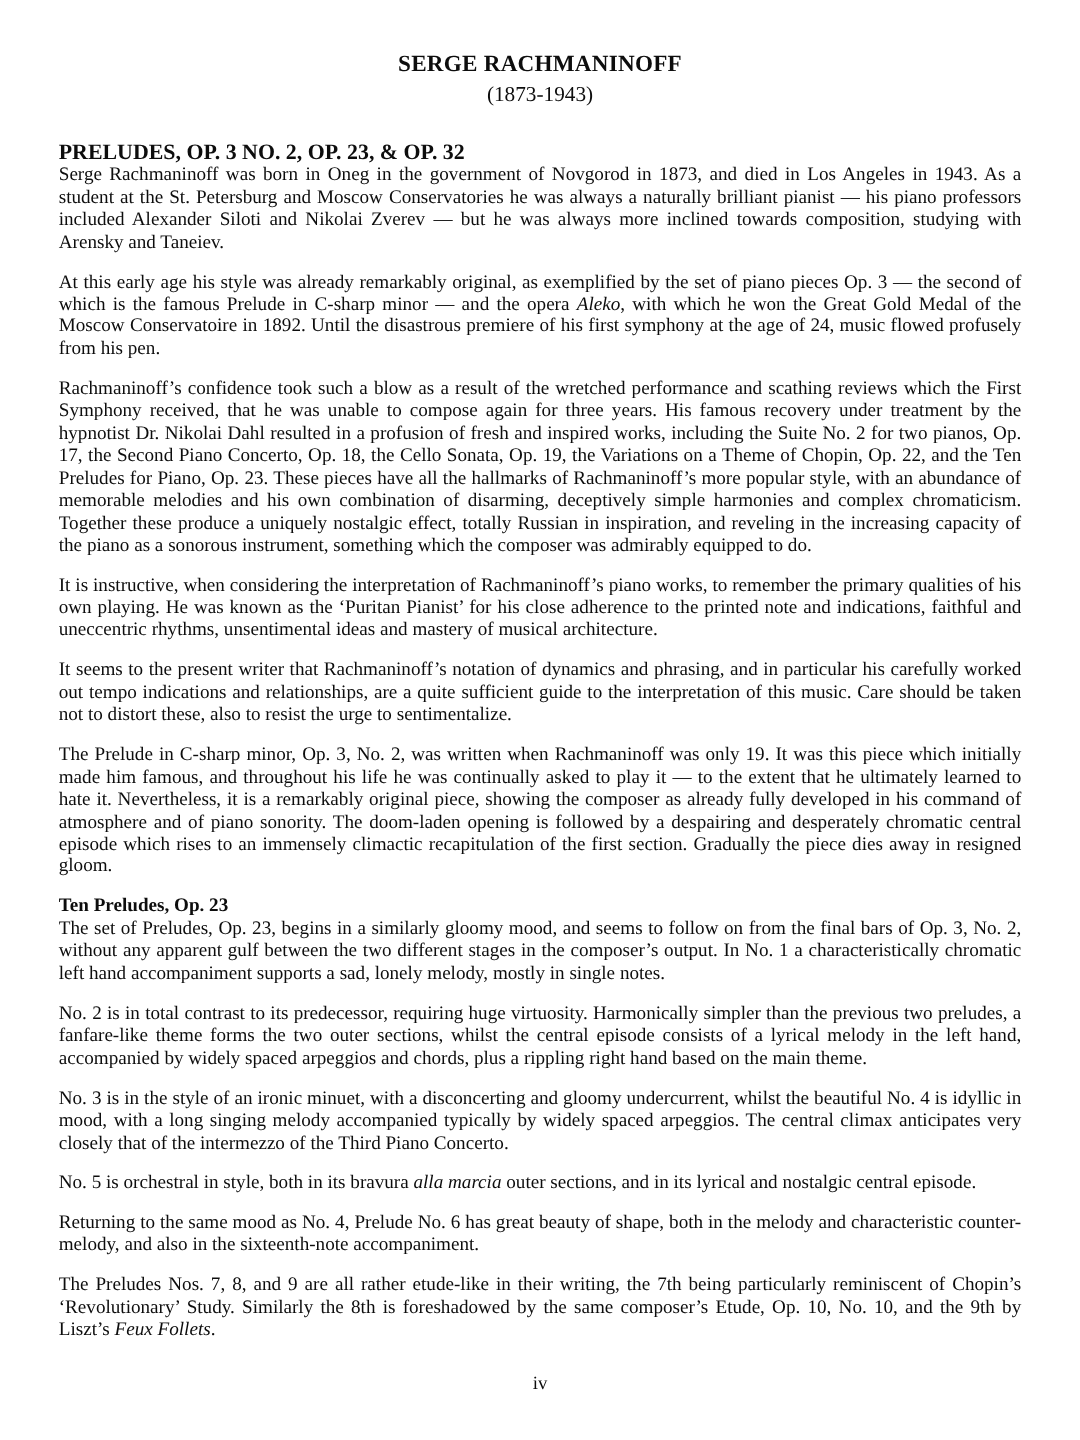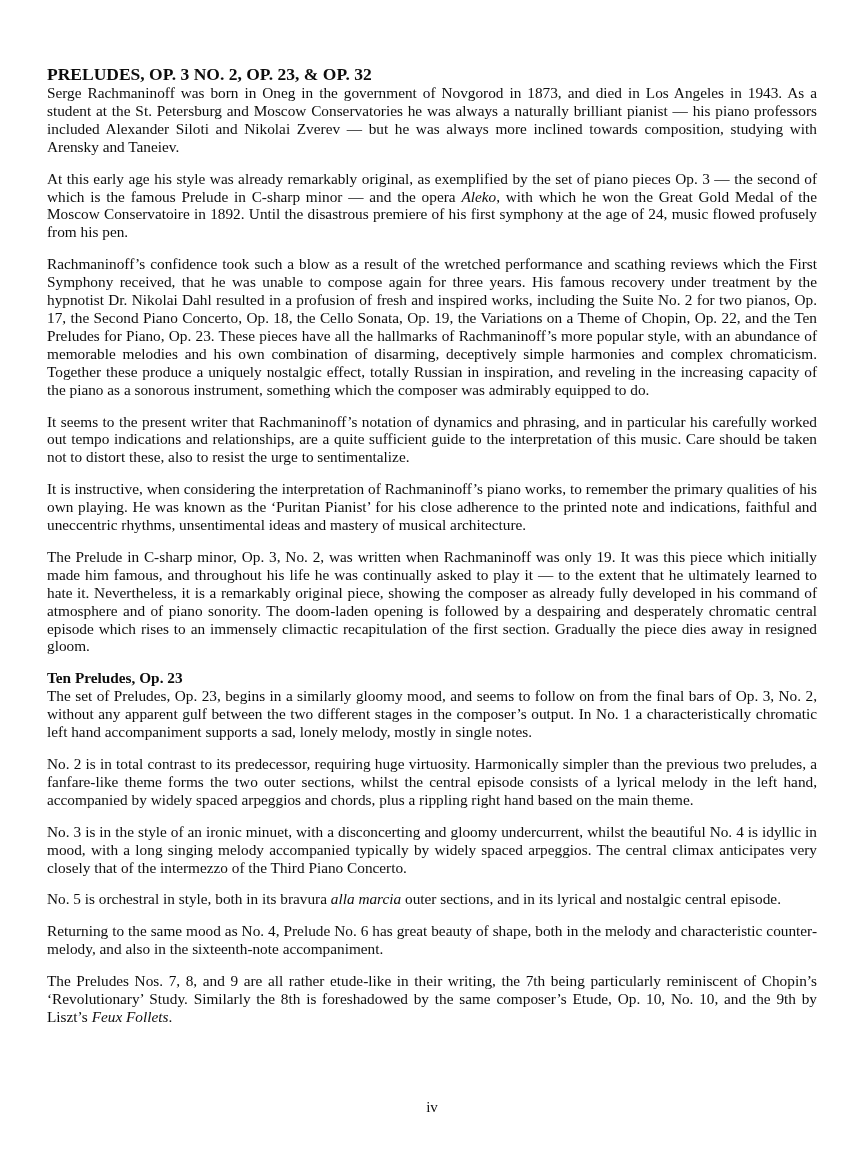--- a/index.html
+++ b/index.html
@@ -72,30 +72,32 @@
     line-height: 18px;
   }
   i { font-style: italic; }
 </style>
 </head>
 <body>
 
 <div class="page">
 
   <header class="composer">
+    <h1 class="composer-name">SERGE RACHMANINOFF</h1>
+    <div class="composer-dates">(1873-1943)</div>
   </header>
 
   <h2 class="section-heading">PRELUDES, OP. 3 NO. 2, OP. 23, &amp; OP. 32</h2>
 
   <div class="body-text">
     <p class="first-para"><span>Serge Rachmaninoff was born in Oneg in the government of Novgorod in 1873, and died in Los Angeles in 1943. As a student at the St. Petersburg and Moscow Conservatories he was always a naturally brilliant pianist — his piano professors included Alexander Siloti and Nikolai Zverev — but he was always more inclined towards composition, studying with Arensky and Taneiev.</span></p>
     <p><span>At this early age his style was already remarkably original, as exemplified by the set of piano pieces Op. 3 — the second of which is the famous Prelude in C-sharp minor — and the opera </span><i>Aleko</i><span>, with which he won the Great Gold Medal of the Moscow Conservatoire in 1892. Until the disastrous premiere of his first symphony at the age of 24, music flowed profusely from his pen.</span></p>
     <p><span>Rachmaninoff’s confidence took such a blow as a result of the wretched performance and scathing reviews which the First Symphony received, that he was unable to compose again for three years. His famous recovery under treatment by the hypnotist Dr. Nikolai Dahl resulted in a profusion of fresh and inspired works, including the Suite No. 2 for two pianos, Op. 17, the Second Piano Concerto, Op. 18, the Cello Sonata, Op. 19, the Variations on a Theme of Chopin, Op. 22, and the Ten Preludes for Piano, Op. 23. These pieces have all the hallmarks of Rachmaninoff’s more popular style, with an abundance of memorable melodies and his own combination of disarming, deceptively simple harmonies and complex chromaticism. Together these produce a uniquely nostalgic effect, totally Russian in inspiration, and reveling in the increasing capacity of the piano as a sonorous instrument, something which the composer was admirably equipped to do.</span></p>
+    <p><span>It is instructive, when considering the interpretation of Rachmaninoff’s piano works, to remember the primary qualities of his own playing. He was known as the ‘Puritan Pianist’ for his close adherence to the printed note and indications, faithful and uneccentric rhythms, unsentimental ideas and mastery of musical architecture.</span></p>
     <p><span>It seems to the present writer that Rachmaninoff’s notation of dynamics and phrasing, and in particular his carefully worked out tempo indications and relationships, are a quite sufficient guide to the interpretation of this music. Care should be taken not to distort these, also to resist the urge to sentimentalize.</span></p>
-    <p><span>It is instructive, when considering the interpretation of Rachmaninoff’s piano works, to remember the primary qualities of his own playing. He was known as the ‘Puritan Pianist’ for his close adherence to the printed note and indications, faithful and uneccentric rhythms, unsentimental ideas and mastery of musical architecture.</span></p>
 
     <p><span>The Prelude in C-sharp minor, Op. 3, No. 2, was written when Rachmaninoff was only 19. It was this piece which initially made him famous, and throughout his life he was continually asked to play it — to the extent that he ultimately learned to hate it. Nevertheless, it is a remarkably original piece, showing the composer as already fully developed in his command of atmosphere and of piano sonority. The doom-laden opening is followed by a despairing and desperately chromatic central episode which rises to an immensely climactic recapitulation of the first section. Gradually the piece dies away in resigned gloom.</span></p>
 
     <h3 class="sub-heading">Ten Preludes, Op. 23</h3>
     <p><span>The set of Preludes, Op. 23, begins in a similarly gloomy mood, and seems to follow on from the final bars of Op. 3, No. 2, without any apparent gulf between the two different stages in the composer’s output. In No. 1 a characteristically chromatic left hand accompaniment supports a sad, lonely melody, mostly in single notes.</span></p>
     <p><span>No. 2 is in total contrast to its predecessor, requiring huge virtuosity. Harmonically simpler than the previous two preludes, a fanfare-like theme forms the two outer sections, whilst the central episode consists of a lyrical melody in the left hand, accompanied by widely spaced arpeggios and chords, plus a rippling right hand based on the main theme.</span></p>
     <p><span>No. 3 is in the style of an ironic minuet, with a disconcerting and gloomy undercurrent, whilst the beautiful No. 4 is idyllic in mood, with a long singing melody accompanied typically by widely spaced arpeggios. The central climax anticipates very closely that of the intermezzo of the Third Piano Concerto.</span></p>
     <p><span>No. 5 is orchestral in style, both in its bravura </span><i>alla marcia</i><span> outer sections, and in its lyrical and nostalgic central episode.</span></p>
     <p><span>Returning to the same mood as No. 4, Prelude No. 6 has great beauty of shape, both in the melody and characteristic counter-melody, and also in the sixteenth-note accompaniment.</span></p>
     <p><span>The Preludes Nos. 7, 8, and 9 are all rather etude-like in their writing, the 7th being particularly reminiscent of Chopin’s ‘Revolutionary’ Study. Similarly the 8th is foreshadowed by the same composer’s Etude, Op. 10, No. 10, and the 9th by Liszt’s </span><i>Feux Follets</i><span>.</span></p>

